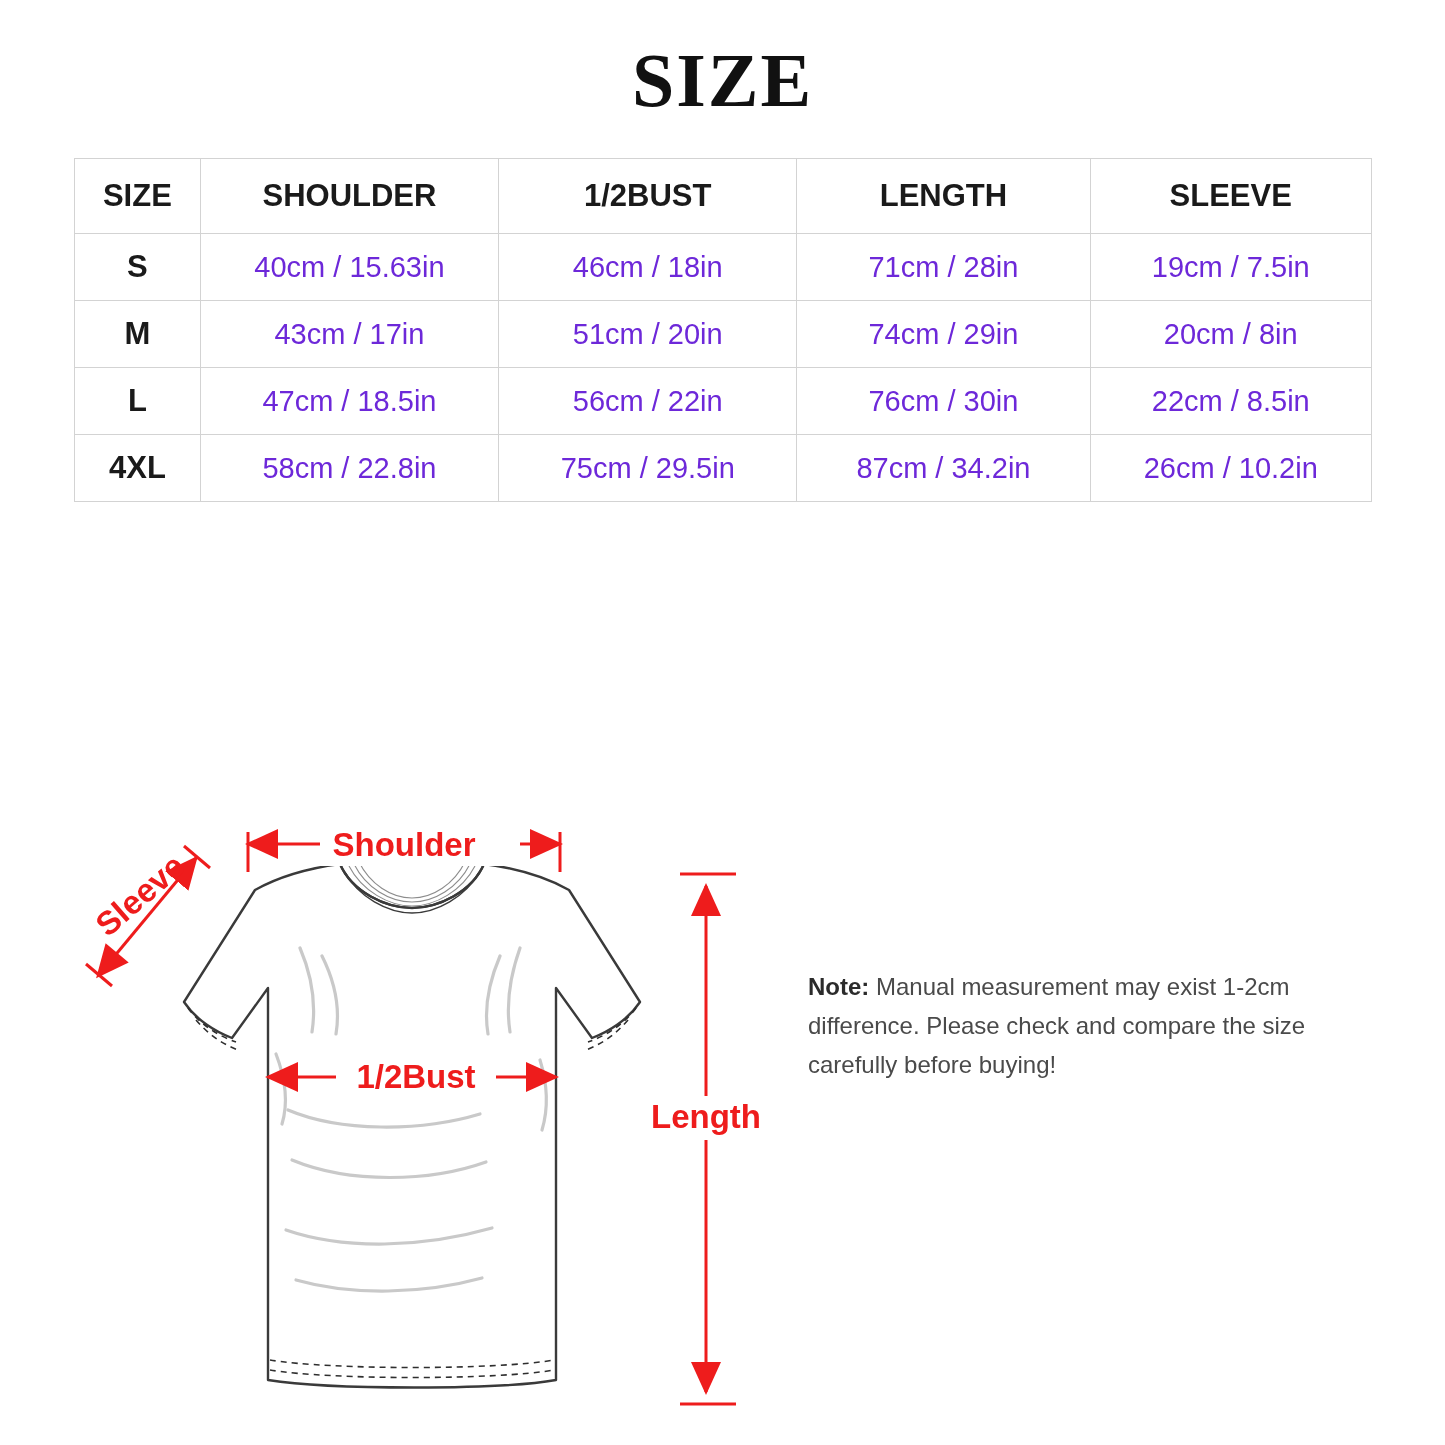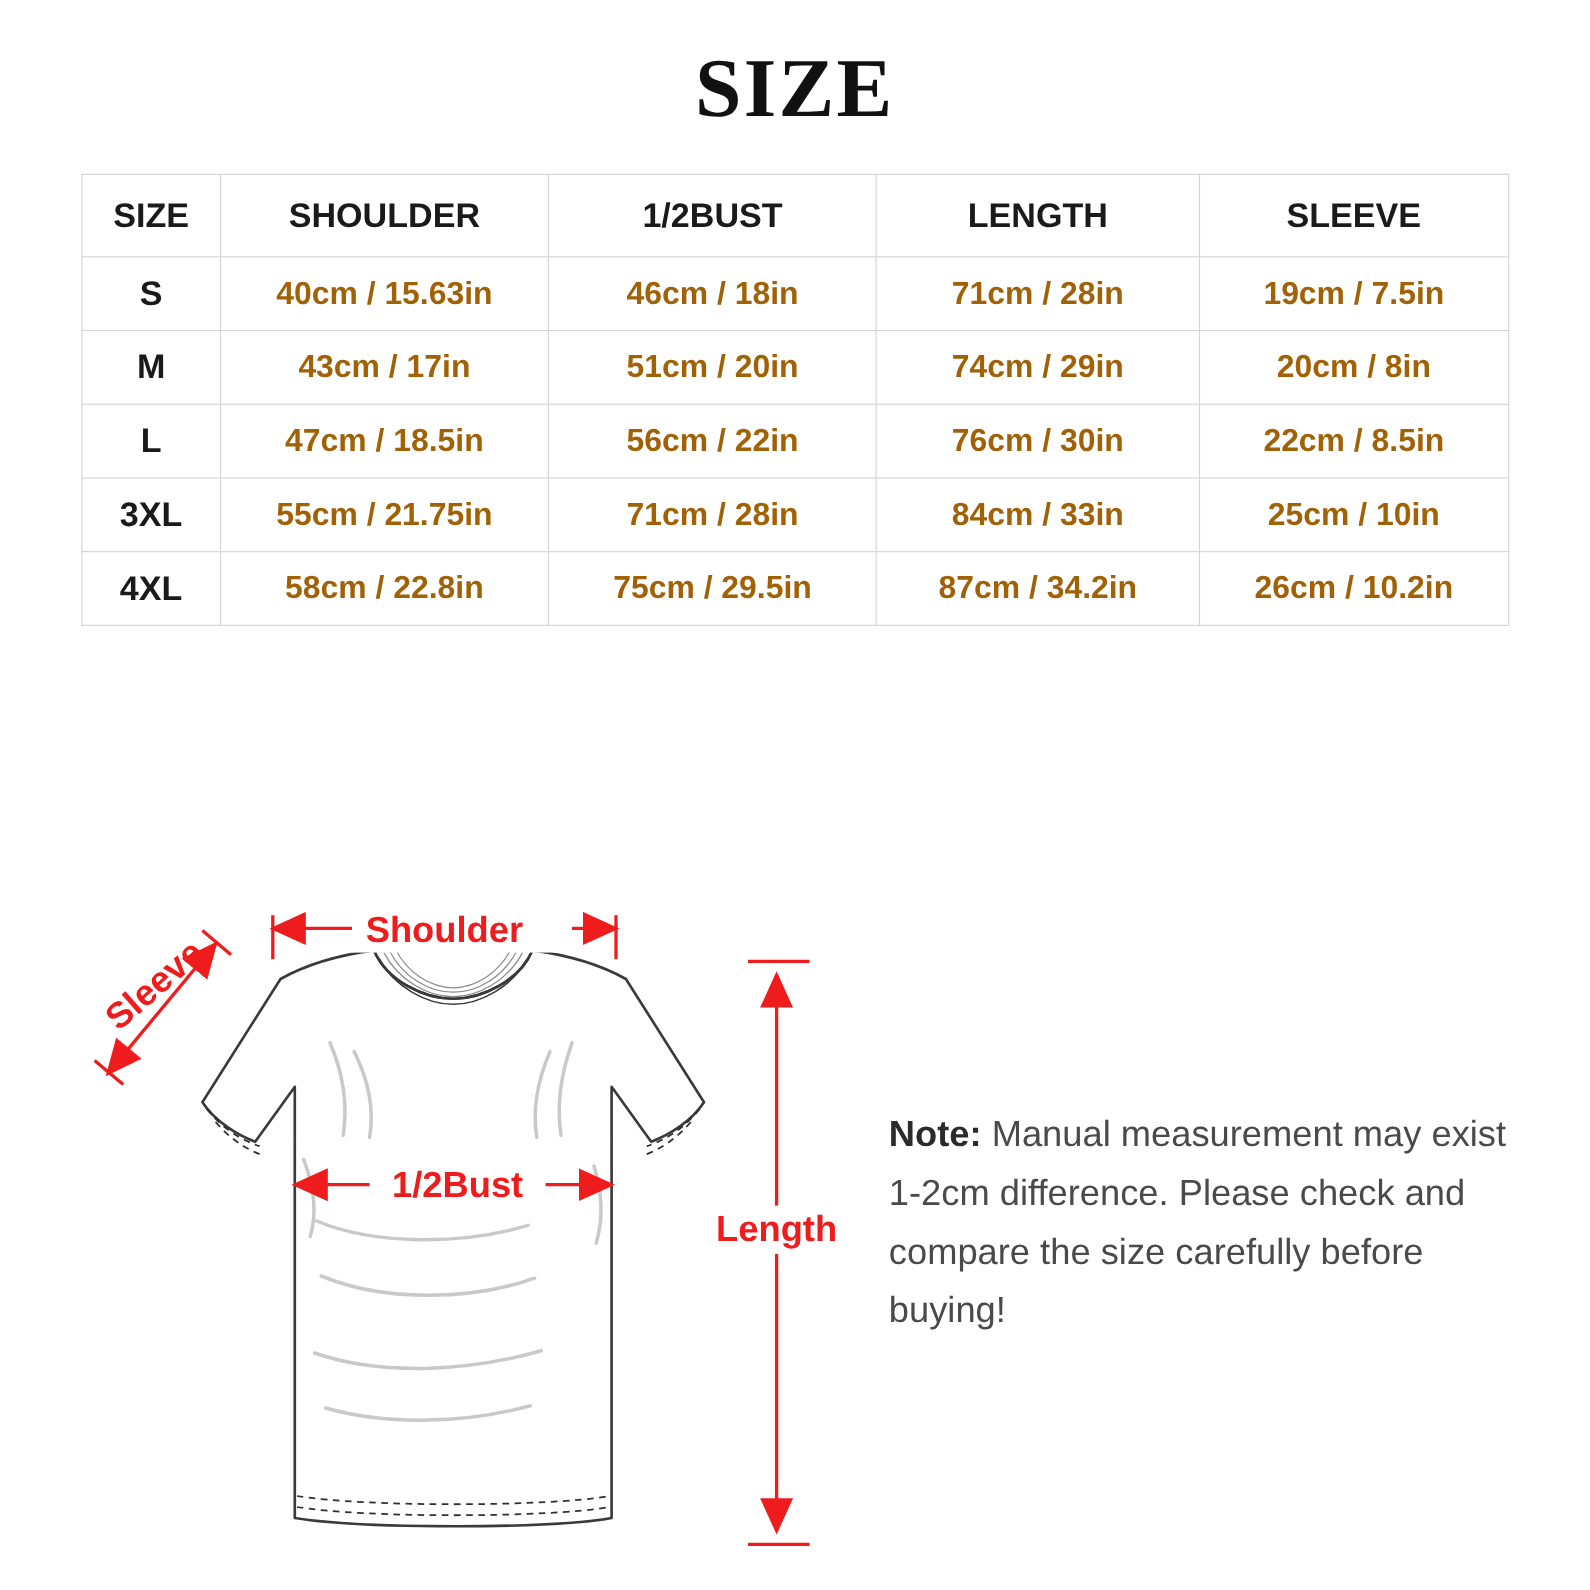--- a/index.html
+++ b/index.html
@@ -40,22 +40,22 @@
     width: 100%;
     table-layout: fixed;
   }
   table.size-table th,
   table.size-table td {
     border: 1px solid #d3d3d3;
     height: 64px;
     text-align: center;
     vertical-align: middle;
     font-size: 29px;
-    color: #a16207;
-    font-weight: bold;
+    color: #6d28d9;
+    font-weight: normal;
   }
   table.size-table thead th {
     color: #1a1a1a;
     font-weight: bold;
     font-size: 31px;
     height: 72px;
   }
   table.size-table tbody td.size-cell {
     color: #1a1a1a;
     font-weight: bold;
@@ -76,24 +76,23 @@
     height: 660px;
   }
   .diagram svg { display: block; }
 
   
   .note {
     position: absolute;
     left: 808px;
     top: 968px;
     width: 580px;
-    font-size: 33px;
+    font-size: 24px;
     line-height: 1.62;
     color: #4a4a4a;
-    margin-top: 36px;
   }
   .note b {
     color: #2b2b2b;
     font-weight: bold;
   }
 </style>
 </head>
 <body>
 
 <h1 class="title">SIZE</h1>
@@ -130,27 +129,20 @@
         <td>51cm / 20in</td>
         <td>74cm / 29in</td>
         <td>20cm / 8in</td>
       </tr>
       <tr>
         <td class="size-cell">L</td>
         <td>47cm / 18.5in</td>
         <td>56cm / 22in</td>
         <td>76cm / 30in</td>
         <td>22cm / 8.5in</td>
-      </tr>
-      <tr>
-        <td class="size-cell">3XL</td>
-        <td>55cm / 21.75in</td>
-        <td>71cm / 28in</td>
-        <td>84cm / 33in</td>
-        <td>25cm / 10in</td>
       </tr>
       <tr>
         <td class="size-cell">4XL</td>
         <td>58cm / 22.8in</td>
         <td>75cm / 29.5in</td>
         <td>87cm / 34.2in</td>
         <td>26cm / 10.2in</td>
       </tr>
     </tbody>
   </table>

